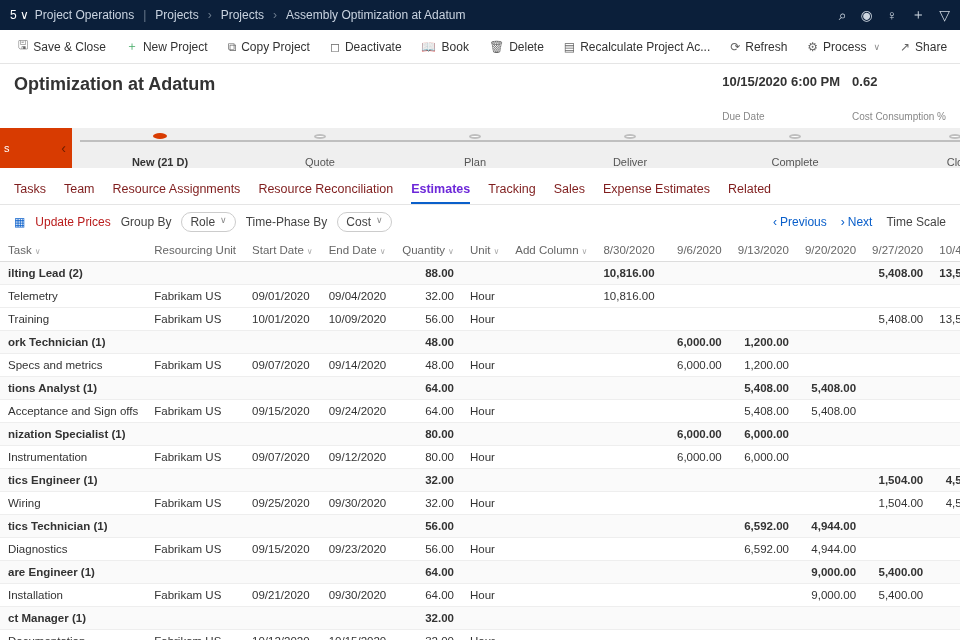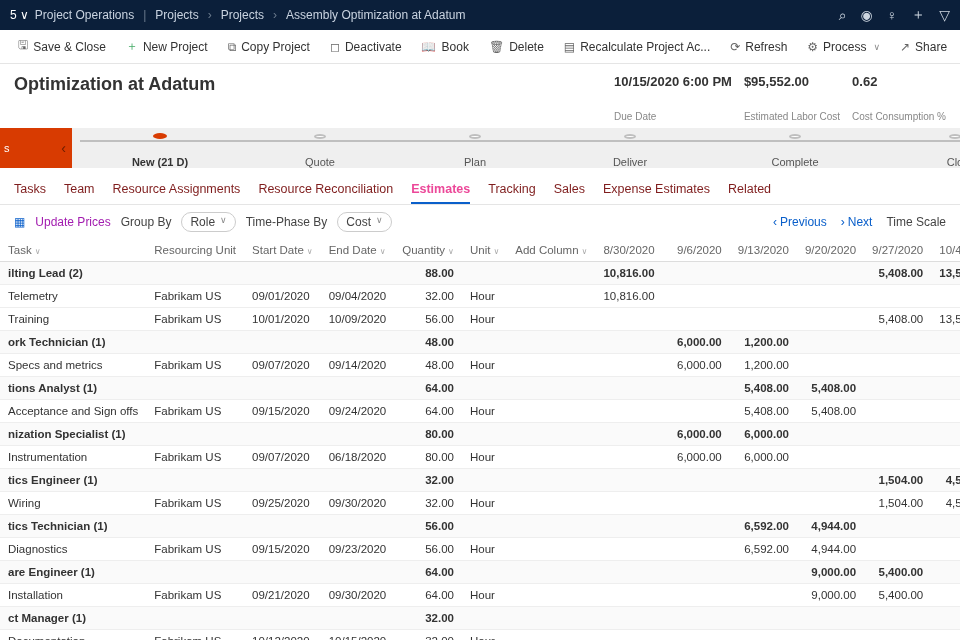--- a/index.html
+++ b/index.html
@@ -29,27 +29,27 @@
 .stage-seg .dot { width: 12px; height: 12px; border: 2px solid #bfbfbf; background: #fff; border-radius: 50%; margin-top: 6px; }
 .stage-seg.active .dot { border: 3px solid #d83b01; width: 14px; height: 14px; margin-top: 5px; position: relative; }
 .stage-seg.active .dot::after { content: ""; position: absolute; inset: 3px; background: #d83b01; border-radius: 50%; }
 .stage-seg .lbl { margin-top: 17px; }
 .stage-seg.active .lbl { font-weight: 600; color: #333; }
 .stage-red { position: absolute; left: 0; top: 0; width: 72px; height: 40px; background: #d83b01; display: flex; align-items: center; justify-content: flex-end; padding-right: 6px; color: #6b1c00; font-size: 14px; }
 .stage-red .txt { position: absolute; left: 4px; color: #fff; font-size: 11px; }
 
 .tabs { display: flex; gap: 18px; padding: 8px 14px 0 14px; border-bottom: 1px solid #e5e5e5; }
 .tab { padding: 6px 0; font-size: 12.5px; cursor: pointer; color: #7f1d1d; }
-.tab.active { color: #ec4899; border-bottom: 2px solid #0a5fca; font-weight: 600; }
+.tab.active { color: #6d28d9; border-bottom: 2px solid #0a5fca; font-weight: 600; }
 
 .toolbar { display: flex; align-items: center; padding: 7px 14px; gap: 10px; font-size: 12px; color: #444; }
 .toolbar .left { display: flex; align-items: center; gap: 10px; flex: 1; }
 .toolbar .pill { border: 1px solid #ccc; padding: 2px 8px; border-radius: 10px; display: flex; gap: 5px; cursor: pointer; }
 .toolbar .pill .caret { font-size: 9px; color: #888; }
-.toolbar .link { color: #a21caf; cursor: pointer; }
+.toolbar .link { color: #b91c1c; cursor: pointer; }
 .toolbar .right { display: flex; align-items: center; gap: 14px; }
 .toolbar .nav { color: #0a5fca; cursor: pointer; display: flex; align-items: center; gap: 3px; }
 
 .grid { overflow: auto; }
 table { border-collapse: collapse; width: 100%; }
 th, td { padding: 5px 8px; text-align: left; border-bottom: 1px solid #eee; font-size: 11.5px; white-space: nowrap; }
 th { color: #666; font-weight: 400; border-bottom: 1px solid #ddd; }
 th .sort { font-size: 8px; color: #aaa; margin-left: 3px; }
 td.num, th.num { text-align: right; }
 tr.grp td { font-weight: 600; background: #fafafa; }
@@ -134,24 +134,20 @@
 </div>
 
 <div class="header">
   <div class="title">Optimization at Adatum</div>
   <div class="metrics" id="metrics">
       <div class="metric">
         <div class="val">10/15/2020 6:00 PM</div>
         <div class="lbl">Due Date</div>
       </div>
       <div class="metric">
-        <div class="val">$95,552.00</div>
-        <div class="lbl">Estimated Labor Cost</div>
-      </div>
-      <div class="metric">
         <div class="val">0.62</div>
         <div class="lbl">Cost Consumption %</div>
       </div>
     </div>
 </div>
 
 <div class="stage">
   <div class="stage-red"><span class="txt">s</span>‹</div>
   <div class="stage-line"></div>
   <div id="stages">
@@ -353,21 +349,21 @@
           <td class="num">6,000.00</td>
           <td class="num">6,000.00</td>
           <td class="num"></td>
           <td class="num"></td>
           <td class="num"></td>
         </tr>
         <tr>
           <td>Instrumentation</td>
           <td>Fabrikam US</td>
           <td>09/07/2020</td>
-          <td>06/18/2020</td>
+          <td>09/12/2020</td>
           <td class="num">80.00</td>
           <td>Hour</td>
           <td></td>
           <td class="num"></td>
           <td class="num">6,000.00</td>
           <td class="num">6,000.00</td>
           <td class="num"></td>
           <td class="num"></td>
           <td class="num"></td>
         </tr>

